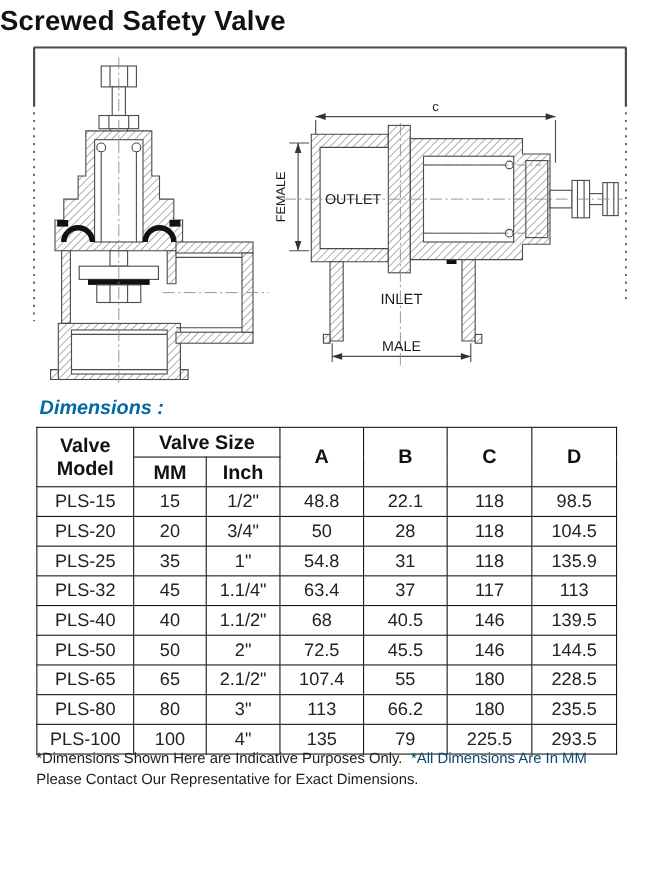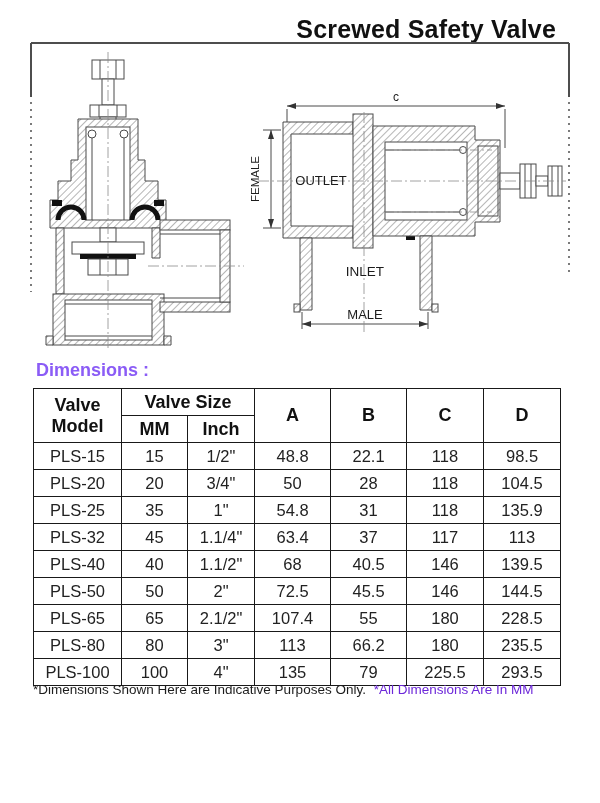--- a/index.html
+++ b/index.html
@@ -1,46 +1,46 @@
 <!DOCTYPE html>
 <html><head>
 <meta charset="utf-8">
 <style>
   html,body{margin:0;padding:0;background:#ffffff;}
   body{
     width:600px;height:803px;position:relative;overflow:hidden;
     font-family:"Liberation Sans", sans-serif;color:#1c1c1c;
   }
   .page-title{
-    position:absolute;top:15px;left:0;width:556px;text-align:right;
+    position:absolute;top:5px;left:0;width:556px;text-align:left;
     font-size:25px;font-weight:700;letter-spacing:.2px;color:#111;
   }
   .diagram-wrap{position:absolute;left:30px;top:42px;width:540px;height:312px;}
   .dimensions-label{
-    position:absolute;left:36px;top:360px;font-size:18px;font-weight:700;color:#8b5cf6;
+    position:absolute;left:36px;top:360px;font-size:18px;font-weight:700;color:#0369a1;font-style:italic;
   }
   table.dims{
     position:absolute;left:33px;top:388px;width:527px;
     border-collapse:collapse;table-layout:fixed;
     font-size:16px;color:#222;border-radius:11px;
   }
   table.dims th,table.dims td{
     border:1.5px solid #191919;text-align:center;vertical-align:middle;
     padding:0;height:26px;line-height:1.15;
   }
   table.dims th{font-size:18px;font-weight:700;color:#111;}
   table.dims td{font-size:16.5px;font-weight:400;}
   col.c-model{width:88px;} col.c-mm{width:66px;} col.c-inch{width:67px;}
   col.c-a{width:76px;} col.c-b{width:76px;} col.c-c{width:77px;} col.c-d{width:77px;}
   th.model-th{height:54px;}
   .footer-notes{
     position:absolute;left:33px;top:680px;width:545px;
     font-size:13.5px;line-height:19px;color:#1d1d1d;
   }
-  .note-red{color:#6d28d9;}
+  .note-red{color:#0c4a6e;}
   svg text{font-family:"Liberation Sans", sans-serif;fill:#1c1c1c;}
 </style>
 </head>
 <body>
 
 <div class="page-title">Screwed Safety Valve</div>
 
 <div class="diagram-wrap">
 <svg width="540" height="312" viewBox="0 0 540 312" xmlns="http://www.w3.org/2000/svg">
   <defs>
@@ -284,13 +284,14 @@
         <td>293.5</td>
       </tr>
     </tbody>
 </table>
 
 <div class="footer-notes">
   <div>
     <span>*Dimensions Shown Here are Indicative Purposes Only.</span>
     <span class="note-red" style="margin-left:4px;">*All Dimensions Are In MM</span>
   </div>
+  <div>Please Contact Our Representative for Exact Dimensions.</div>
 </div>
 
 </body></html>

